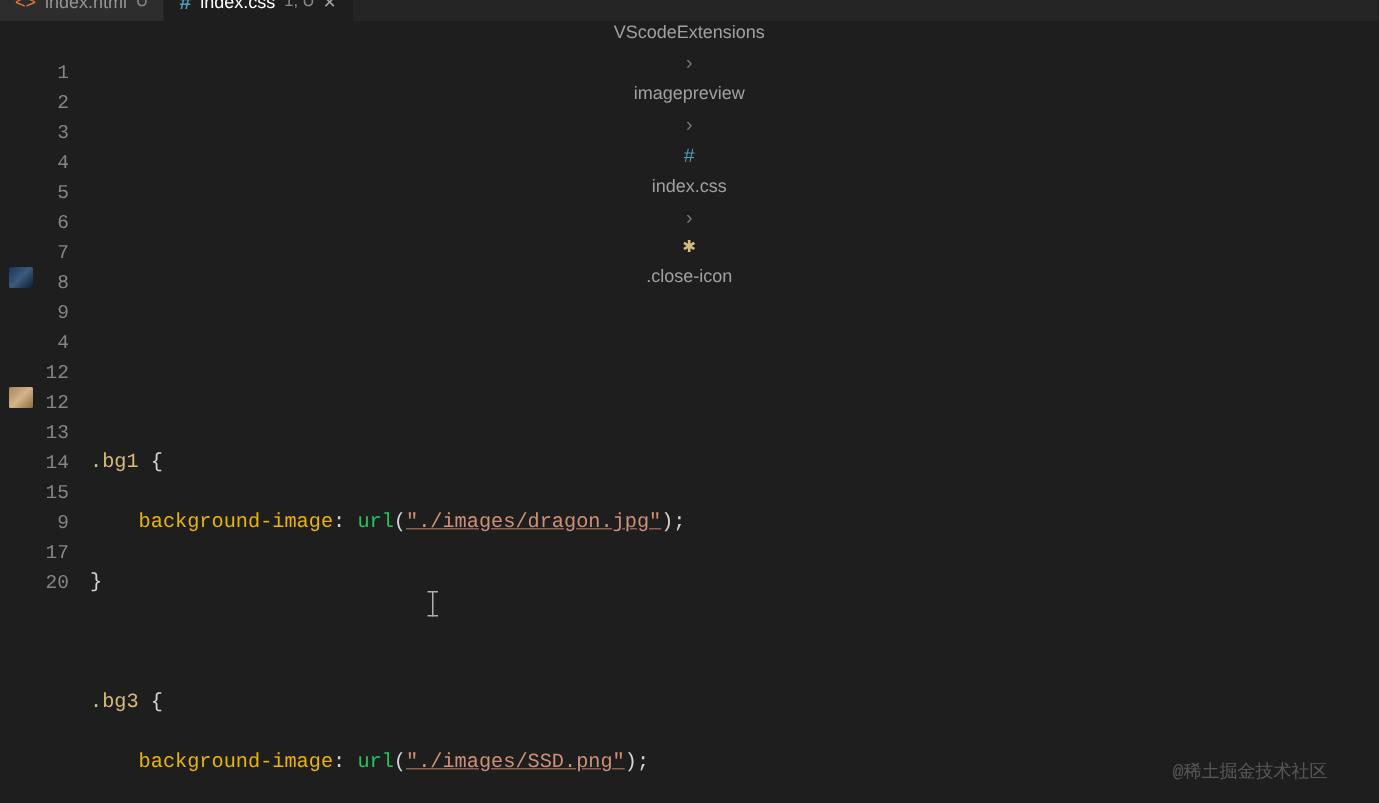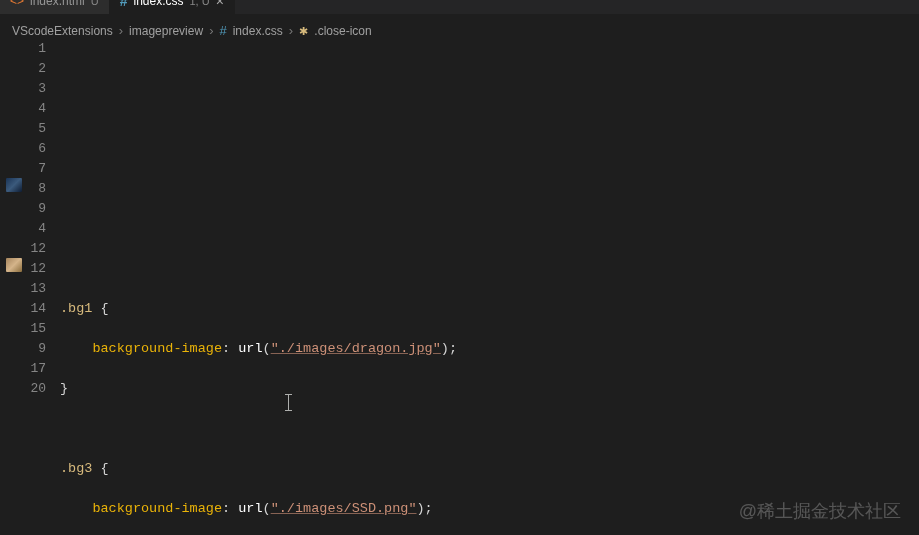--- a/index.html
+++ b/index.html
@@ -32,28 +32,29 @@
       cursor: pointer;
     }
     .tab.inactive { background: #2d2d2d; color: #969696; }
     .tab.active { background: #1e1e1e; color: #fff; }
     .tab-icon-html { color: #e37933; font-size: 12px; }
     .tab-icon-css { color: #519aba; font-size: 14px; font-weight: bold; }
     .tab-badge { color: #888; font-size: 11px; }
     .tab-close { color: #aaa; font-size: 14px; line-height: 1; }
     .breadcrumbs {
       display: flex;
-      align-items: flex-end;
+      align-items: center;
       height: 24px;
       padding: 0 12px;
       font-size: 12px;
       color: #a0a0a0;
       gap: 6px;
       font-family: -apple-system, "Segoe UI", sans-serif;
       background: #1e1e1e;
+      flex-direction: column;
     }
     .bc-sep { color: #777; font-size: 13px; }
     .bc-icon-css { color: #519aba; font-size: 13px; }
     .bc-icon-sym { color: #d7ba7d; font-size: 11px; }
     .editor {
       display: flex;
       height: calc(100% - 38px);
     }
     .decorations {
       width: 26px;
@@ -84,21 +85,21 @@
       flex: 1;
       line-height: 20px;
       font-size: 13.5px;
       padding-top: 1px;
       white-space: pre;
       position: relative;
     }
     .indent-guide { border-left: 1px solid rgba(255,255,255,0.07); display: inline-block; width: 0.6em; }
     .sel { color: #d7ba7d; margin-top: 13px; }
     .prop { color: #eab308; }
-    .func { color: #ffffff; }
+    .func { color: #22c55e; }
     .str { color: #ce9178; }
     .url-link { text-decoration: underline; text-decoration-color: rgba(206,145,120,0.6); }
     .brace { color: #d4d4d4; }
     .punct { color: #d4d4d4; }
     .cursor-caret {
       position: absolute;
       width: 1px;
       height: 17px;
       background: #aeafad;
       top: 356px;
@@ -109,25 +110,25 @@
       position: absolute;
       width: 7px;
       height: 1px;
       background: #aeafad;
       left: -3px;
     }
     .cursor-caret::before { top: 0; }
     .cursor-caret::after { bottom: 0; }
     .watermark {
       position: absolute;
-      right: 18px;
+      right: 34px;
       bottom: 12px;
       color: rgba(255,255,255,0.25);
-      font-size: 18px;
-      font-family: Liberation Sans, sans-serif;
+      font-size: 12px;
+      font-family: Liberation Mono, monospace;
     }
   </style>
 </head>
 <body>
 
 <div class="tabs">
   <div class="tab inactive">
     <span class="tab-icon-html">&lt;&gt;</span>
     <span>index.html</span>
     <span class="tab-badge">U</span>

